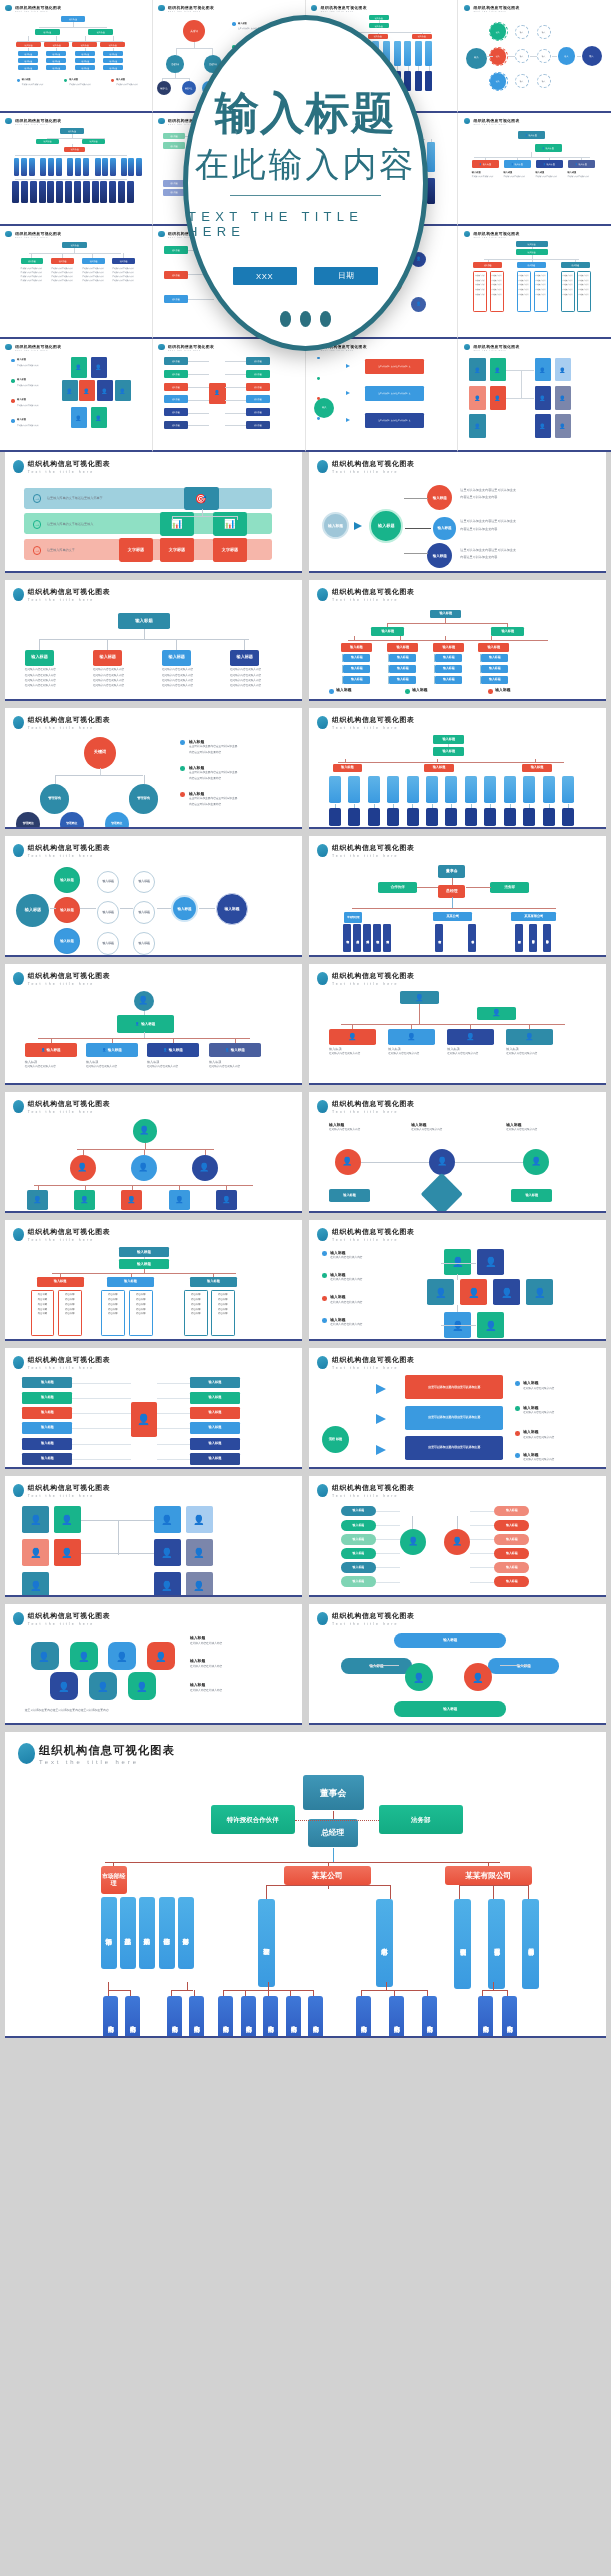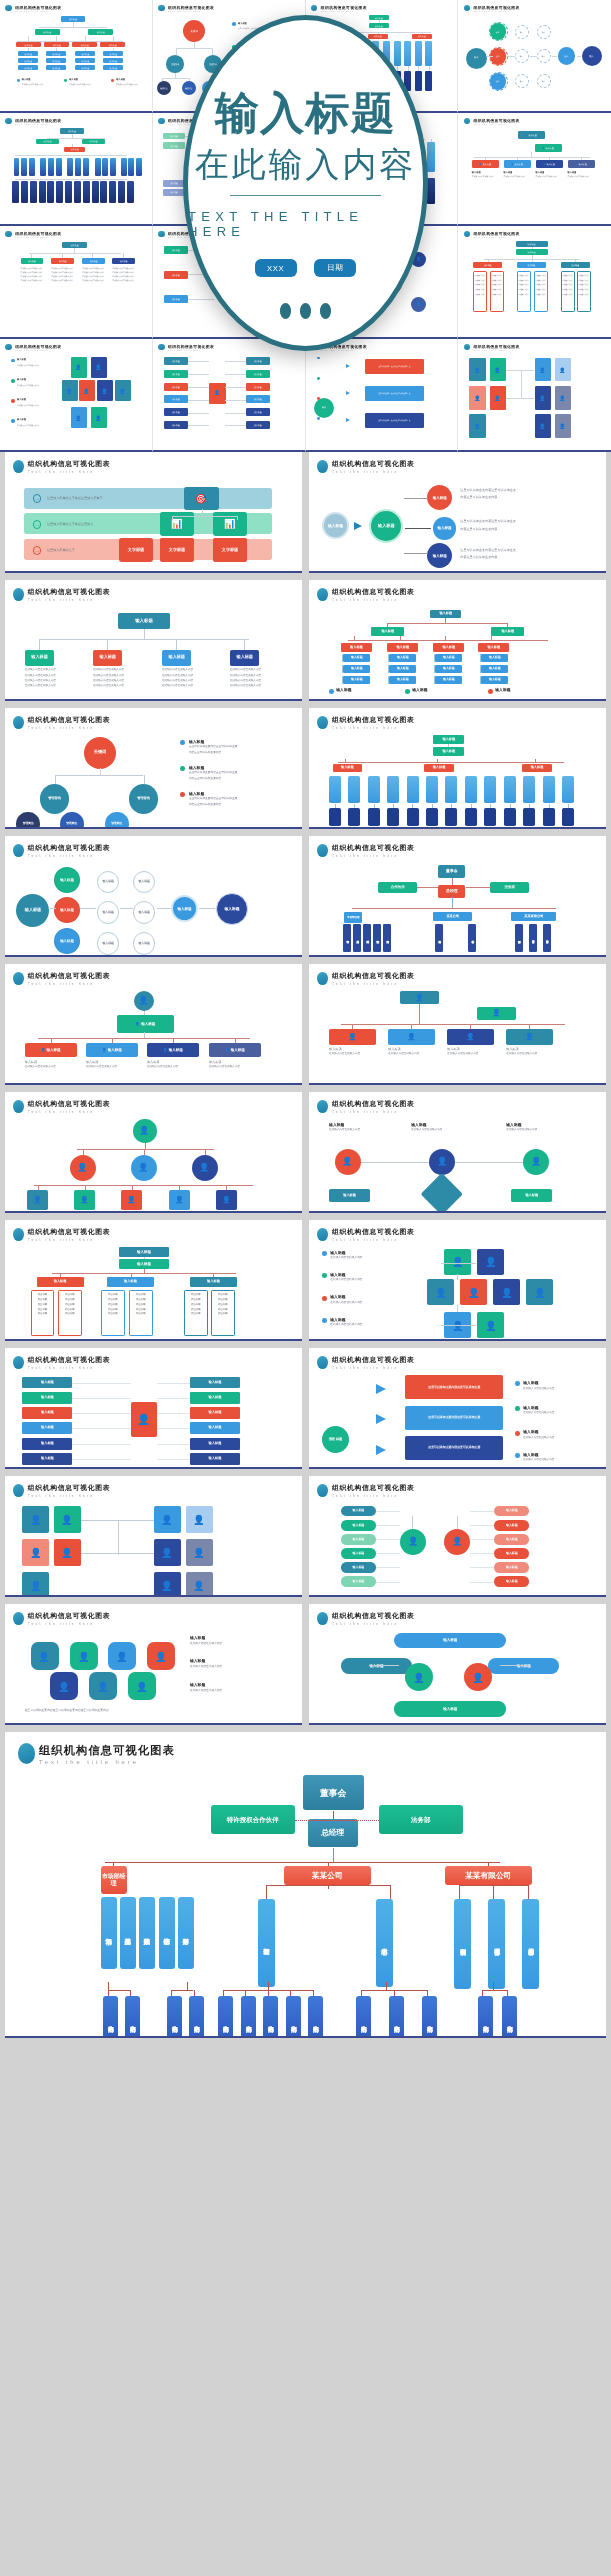--- a/index.html
+++ b/index.html
@@ -41,22 +41,22 @@
     position:absolute; left:183px; top:15.3px; width:245px; height:336px;
     border-radius:50%; background:#fff; border:5.3px solid #2b7080;
     box-shadow:0 5.9px 20px rgba(0,0,0,.28);
     display:flex; flex-direction:column; align-items:center; z-index:40;
   }
   .oval-cn1 { margin-top:71px; font-size:44px; font-weight:bold; color:#2b7080; letter-spacing:1.2px; line-height:1; }
   .oval-cn2 { margin-top:11.8px; font-size:34px; color:#2b7080; letter-spacing:2.9px; line-height:1; }
   .oval-rule { width:151px; height:1.2px; background:#2b7080; margin-top:14px; opacity:.8; }
   .oval-en { margin-top:13px; font-size:13px; color:#2b7080; letter-spacing:5.3px; }
   .oval-btns { margin-top:20px; display:flex; gap:17.7px; }
-  .oval-btn { width:42px; height:17.7px; border-radius:6px; background:#1a7ab5; color:#fff;
-              font-size:7.7px; display:flex; align-items:center; justify-content:center; letter-spacing:0.6px; }
+  .oval-btn { width:64px; height:17.7px; border-radius:1px; background:#1a7ab5; color:#fff;
+              font-size:7.7px; display:flex; align-items:center; justify-content:center; letter-spacing:0.6px;margin-top:8px; }
   .oval-dots { margin-top:26px; display:flex; gap:8.3px; }
   .oval-dots span { width:11.8px; height:16px; border-radius:50%; background:#2b7080; display:block; }
 
   
   .duo { display:grid; grid-template-columns:1fr 1fr; gap:7px; padding:0 4.7px 7px 4.7px; }
   .big { height:121px; background:#fff; position:relative; overflow:hidden; padding:7px 8.3px; }
   .big .sl-dot { width:11.2px; height:13px; border-radius:50%; }
   .big .sl-title { font-size:6.8px; letter-spacing:0.7px; }
   .big .sl-sub { font-size:3.5px; letter-spacing:2.1px; margin-top:0.6px; }
   .big-body { position:relative; width:100%; height:94px; margin-top:4.7px; }

